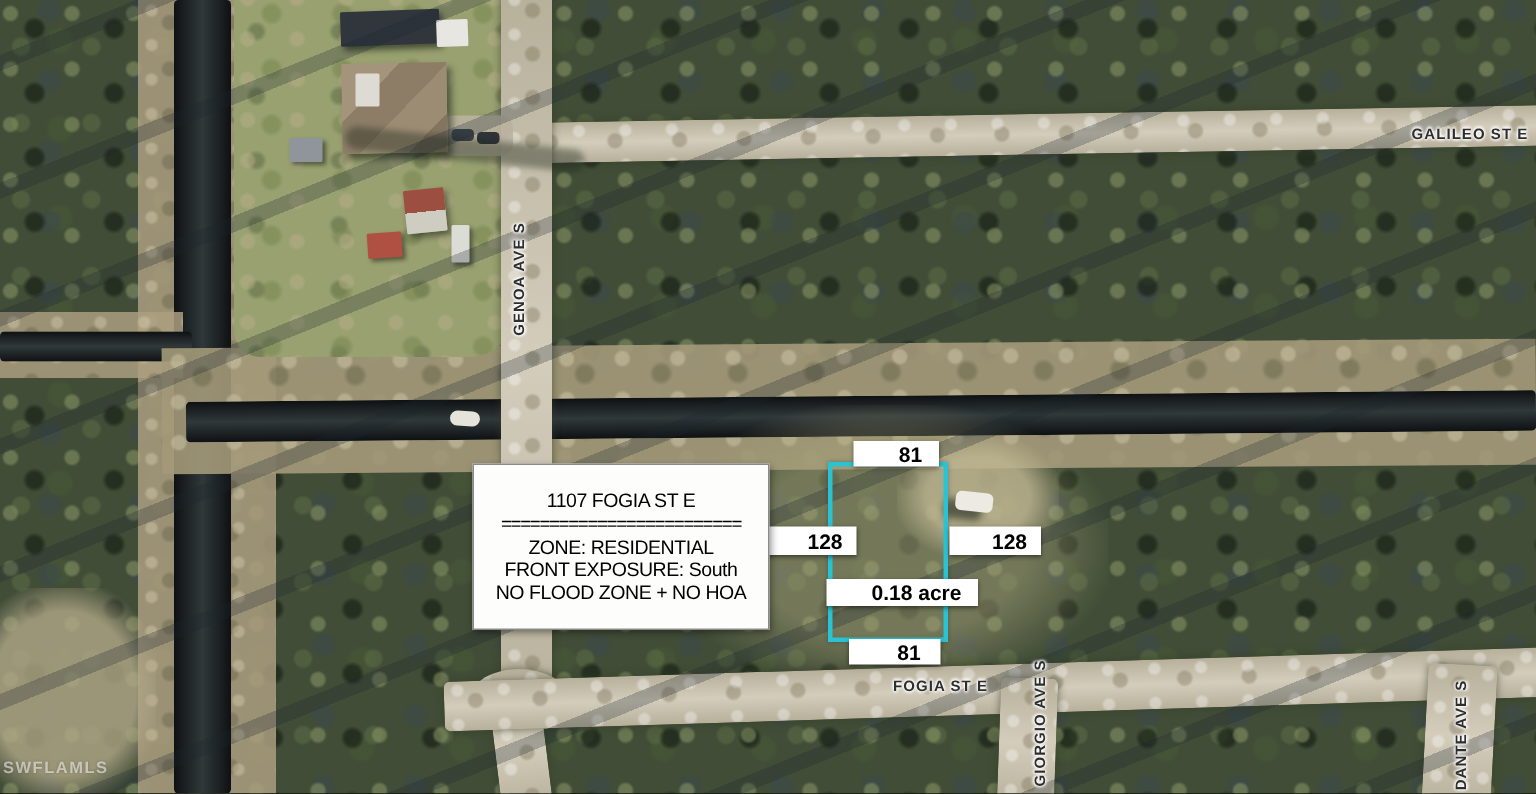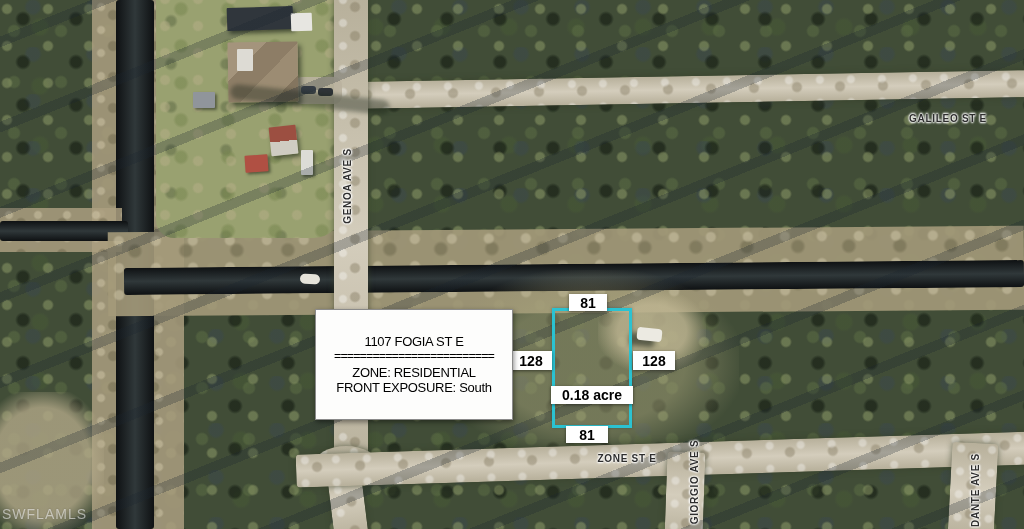--- a/index.html
+++ b/index.html
@@ -96,45 +96,45 @@
     border-radius:8px;transform:rotate(6deg);filter:blur(2px);z-index:2;}
   #shadow-streaks{left:0;top:0;width:1024px;height:529px;z-index:3;pointer-events:none;
     background:repeating-linear-gradient(158deg, rgba(26,36,46,0) 0 34px, rgba(26,36,46,.26) 34px 44px, rgba(26,36,46,0) 44px 79px);}
   
   .street-label{
     z-index:4;white-space:nowrap;font-size:10px;font-weight:700;color:#2e2e2e;letter-spacing:.7px;
     text-shadow:0 0 2px #fff,0 0 3px #fff,0 1px 2px #fff,0 -1px 2px #fff;
     transform:translate(-50%,-50%);
   }
   .street-label.vertical{transform:translate(-50%,-50%) rotate(-90deg);}
-  #label-galileo{left:948px;top:90px;margin-top:28px;}
+  #label-galileo{left:980px;top:90px;}
   #label-genoa{left:347px;top:186px;}
   #label-fogia{left:627px;top:458px;}
   #label-giorgio{left:694px;top:482px;}
   #label-dante{left:975px;top:490px;}
   
   #lot-outline{left:552px;top:308px;width:80px;height:120px;z-index:5;
     border:3px solid #2bc2d1;box-sizing:border-box;box-shadow:0 0 3px rgba(0,40,50,.35);}
   .dim-box{z-index:5;background:#fff;color:#000;font-weight:700;font-size:14px;
     display:flex;align-items:center;justify-content:center;
-    box-shadow:0 1px 3px rgba(0,0,0,.5);}
+    box-shadow:0 1px 3px rgba(0,0,0,.5);padding-left:19px;}
   #dim-top{left:569px;top:294px;width:38px;height:17px;}
   #dim-bottom{left:566px;top:426px;width:42px;height:17px;}
   #dim-left{left:510px;top:351px;width:42px;height:19px;}
   #dim-right{left:633px;top:351px;width:42px;height:19px;}
   #dim-area{left:551px;top:386px;width:82px;height:18px;font-size:14px;}
   
   #info-box{left:315px;top:309px;width:198px;height:111px;z-index:6;
     background:#fdfdfc;border:1px solid #8a8a8a;box-sizing:border-box;
     box-shadow:1px 2px 5px rgba(0,0,0,.45);
     display:flex;flex-direction:column;justify-content:center;
     text-align:center;color:#000;font-weight:400;font-size:13px;line-height:15.2px;letter-spacing:-.3px;}
   #info-box .divider{font-size:12.5px;letter-spacing:-.9px;white-space:nowrap;overflow:hidden;}
   
-  #watermark{left:2px;top:506px;z-index:7;font-size:14px;font-weight:400;
+  #watermark{left:2px;top:506px;z-index:7;font-size:11px;font-weight:700;
     color:rgba(255,255,255,.55);letter-spacing:1px;text-shadow:0 0 2px rgba(0,0,0,.25);}
 </style>
 </head>
 <body>
 
 <div id="scene">
 
   <div id="bank-v" class="bank"></div>
   <div id="canal-v" class="canal"></div>
   <div id="bank-h-left" class="bank"></div>
@@ -167,33 +167,34 @@
   <div id="car-1" class="car"></div>
   <div id="car-2" class="car"></div>
   <div id="boat"></div>
   <div id="car-lot"></div>
 
   <div id="shadow-lawn"></div>
   <div id="shadow-streaks"></div>
 
   <div id="label-galileo" class="street-label">GALILEO ST E</div>
   <div id="label-genoa" class="street-label vertical">GENOA AVE S</div>
-  <div id="label-fogia" class="street-label">ZONE ST E</div>
+  <div id="label-fogia" class="street-label">FOGIA ST E</div>
   <div id="label-giorgio" class="street-label vertical">GIORGIO AVE S</div>
   <div id="label-dante" class="street-label vertical">DANTE AVE S</div>
 
   <div id="lot-outline"></div>
   <div id="dim-top" class="dim-box">81</div>
   <div id="dim-left" class="dim-box">128</div>
   <div id="dim-right" class="dim-box">128</div>
   <div id="dim-area" class="dim-box">0.18 acre</div>
   <div id="dim-bottom" class="dim-box">81</div>
 
   <div id="info-box">
     <div>1107 FOGIA ST E</div>
     <div class="divider">=========================</div>
     <div>ZONE: RESIDENTIAL</div>
     <div>FRONT EXPOSURE: South</div>
+    <div>NO FLOOD ZONE + NO HOA</div>
   </div>
 
   <div id="watermark">SWFLAMLS</div>
 
 </div>
 
 </body></html>

